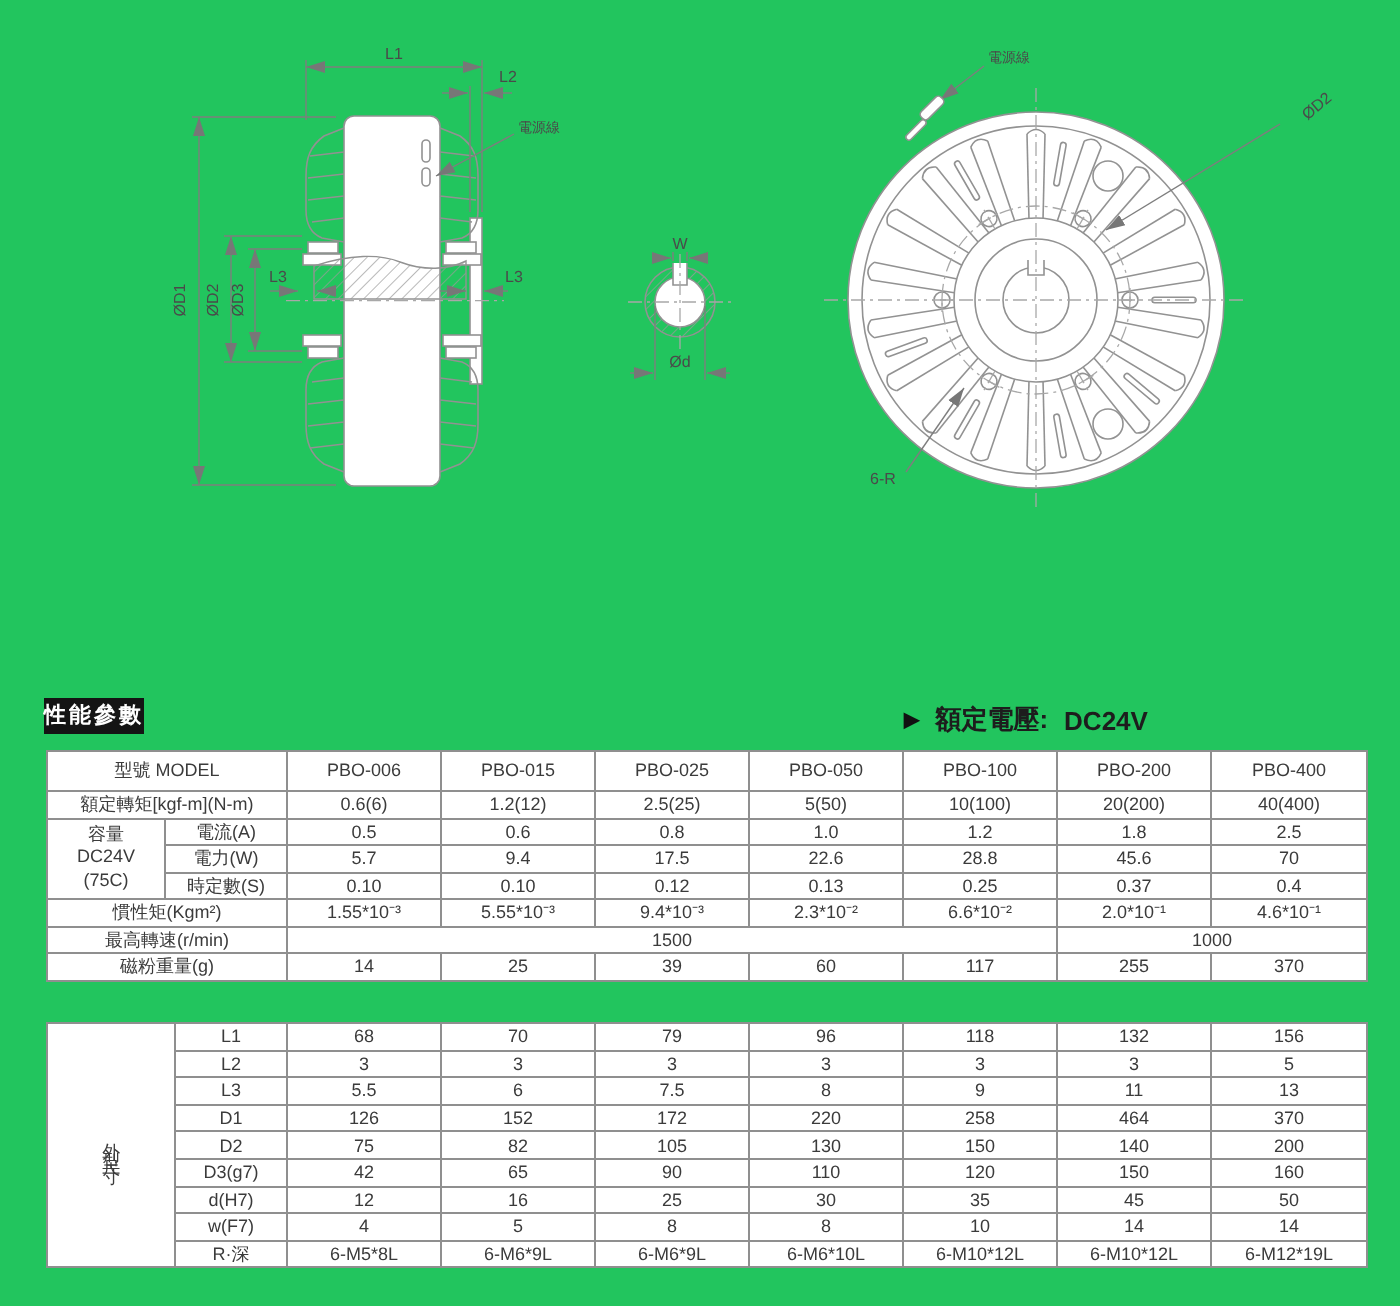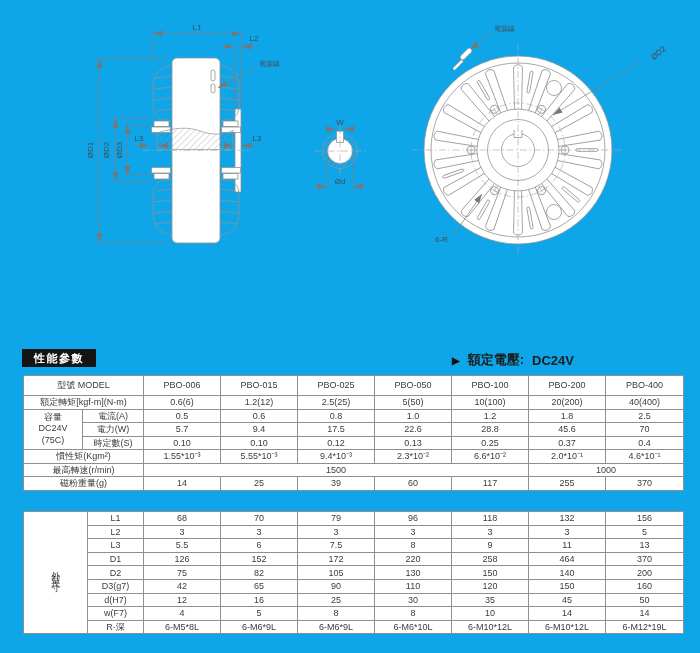--- a/index.html
+++ b/index.html
@@ -1,26 +1,26 @@
 <!DOCTYPE html>
 <html><head>
 <meta charset="utf-8">
 <style>
   html,body{margin:0;padding:0;background:#fff;}
-  .page{position:relative;width:700px;height:653px;background:#0ea5e9;overflow:hidden;
+  .page{position:relative;width:700px;height:653px;background:#22c55e;overflow:hidden;
         font-family:"Liberation Sans",sans-serif;}
   svg text{font-family:"Liberation Sans",sans-serif;}
   .ln{stroke:#929292;stroke-width:.8;fill:none;}
   .lnf{stroke:#929292;stroke-width:.8;fill:#fff;}
   .cl{stroke:#a8a8a8;stroke-width:.65;stroke-dasharray:7 2.5 1.5 2.5;fill:none;}
   .dm{stroke:#7e7e7e;stroke-width:.7;fill:none;}
   .tx{font-size:8px;fill:#4a4a4a;}
   .tc{font-size:7px;fill:#4a4a4a;}
   .chip{position:absolute;left:22px;top:349px;background:#141414;color:#fff;
-        font-size:11px;font-weight:bold;letter-spacing:1.5px;padding:3px 12px;line-height:1.1;}
+        font-size:11px;font-weight:bold;letter-spacing:1.5px;padding:3px 0;line-height:1.1;}
   .volt{position:absolute;left:452px;top:351px;font-size:13px;color:#1d1d1d;font-weight:600;
         display:flex;align-items:center;gap:8px;}
   .volt .tri{font-size:10px;color:#111;}
   table{position:absolute;border-collapse:collapse;table-layout:fixed;background:#fff;padding-left:32px;}
   td{border:1px solid #8f8f8f;text-align:center;vertical-align:middle;color:#3b3b3b;
      font-size:9px;line-height:1.15;padding:0;overflow:hidden;}
   .t1{left:23px;top:375px;width:660px;}
   .t2{left:23px;top:511px;width:660px;}
   .t1 tr{height:13.5px;} .t1 tr.hdr{height:20px;}
   .t2 tr{height:13.6px;}

